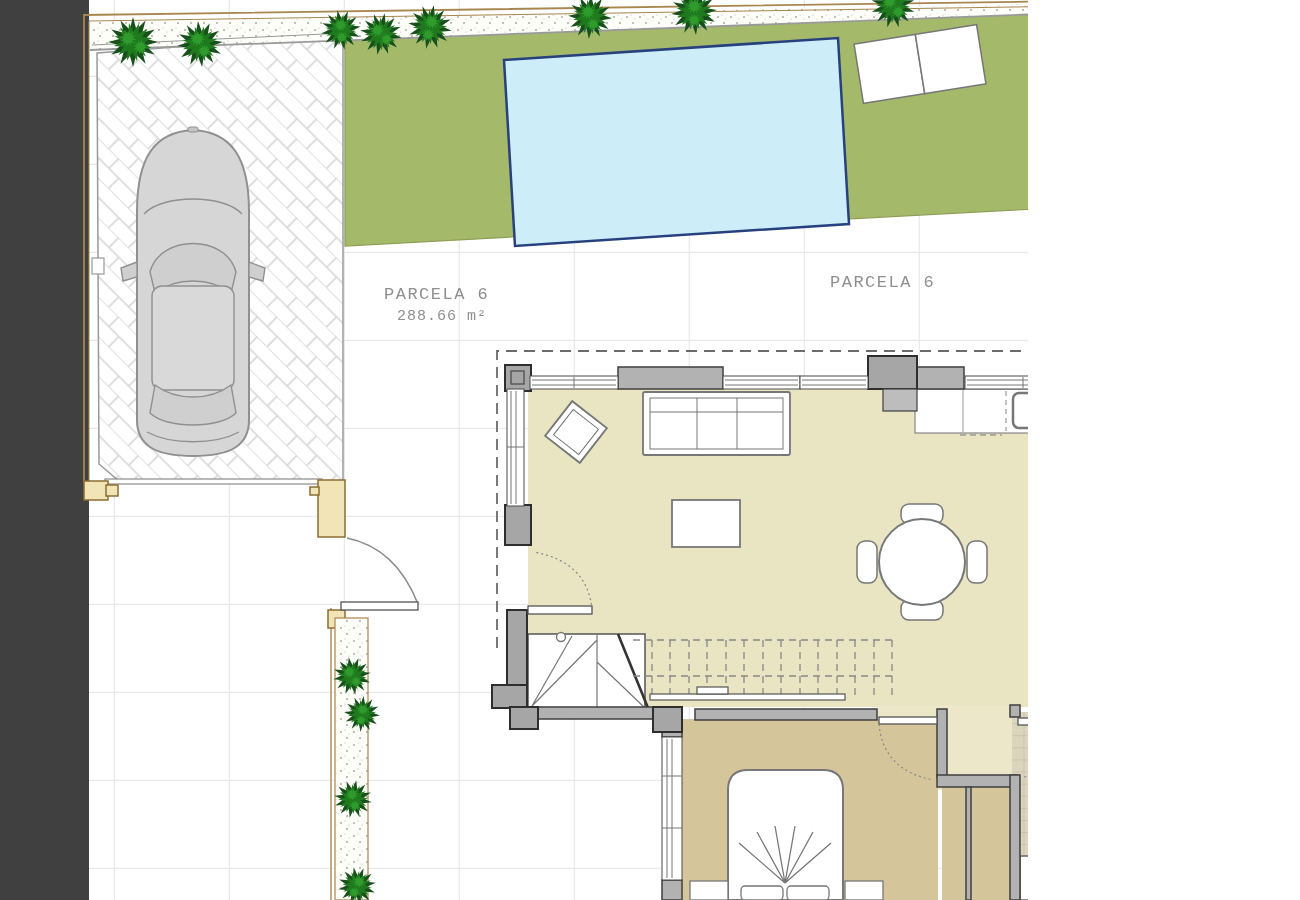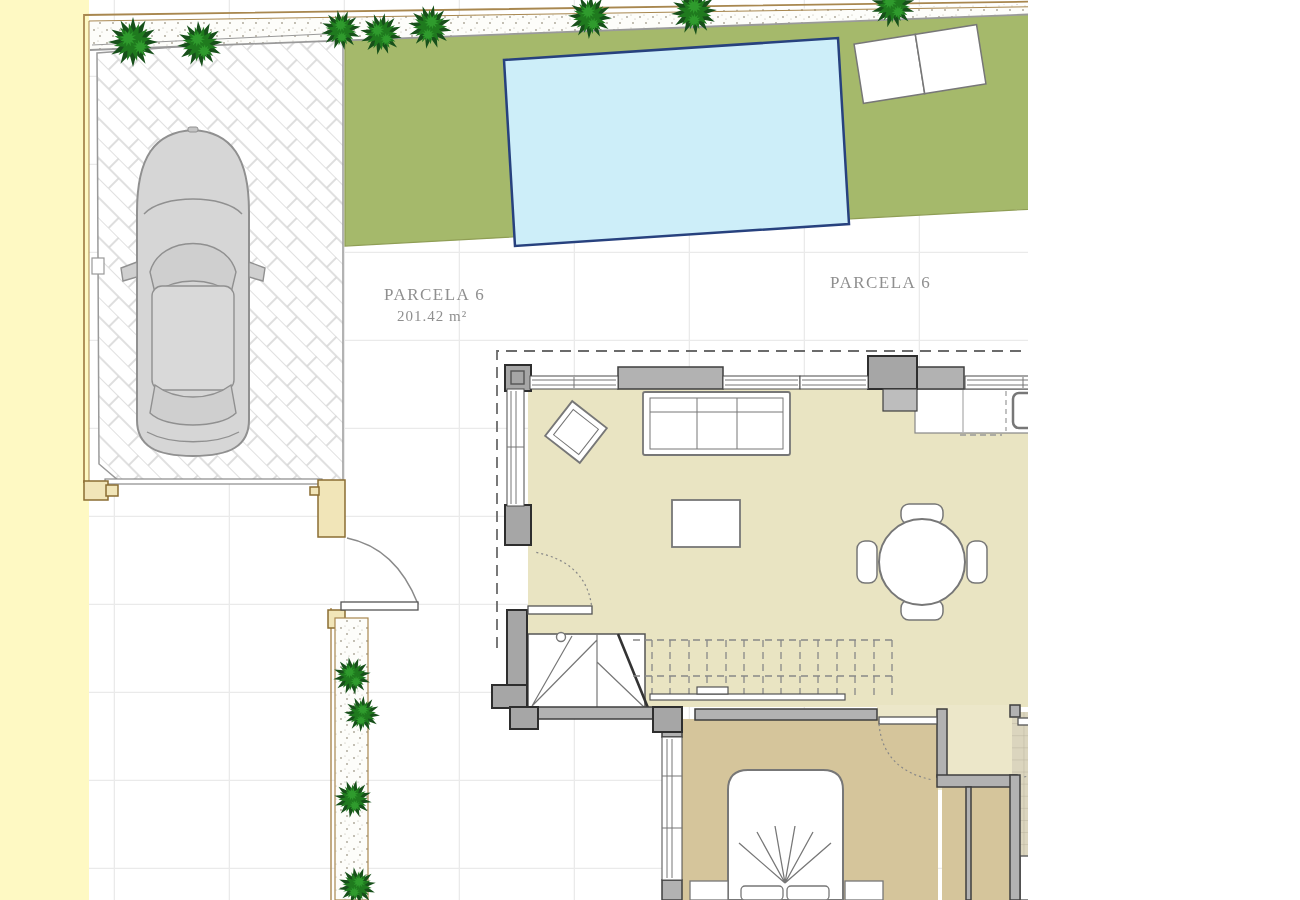--- a/index.html
+++ b/index.html
@@ -1,17 +1,17 @@
 <!DOCTYPE html>
 <html><head>
 <meta charset="utf-8">
 <style>
   html,body{margin:0;padding:0;background:#ffffff;}
-  #stage{position:relative;width:1028px;height:900px;background:#fef9c3;overflow:hidden;
-         font-family:Liberation Serif, serif;}
+  #stage{position:relative;width:1028px;height:900px;background:#404040;overflow:hidden;
+         font-family:Liberation Mono, monospace;}
   #plan-svg{position:absolute;left:0;top:0;}
   .plan-label{position:absolute;color:#8f8f8f;letter-spacing:1.5px;white-space:nowrap;}
   #label-parcela-left{left:384px;top:285px;font-size:17px;}
   #label-parcela-area{left:397px;top:308px;font-size:15px;letter-spacing:1px;}
   #label-parcela-right{left:830px;top:273px;font-size:17px;}
 </style>
 </head>
 <body>
 
 <div id="stage">
@@ -253,16 +253,16 @@
     <use href="#bushSym" transform="translate(694,12) scale(1.15) rotate(55)"></use>
     <use href="#bushSym" transform="translate(893,6) scale(1.1) rotate(15)"></use>
     <use href="#bushSym" transform="translate(352,676) scale(0.95) rotate(20)"></use>
     <use href="#bushSym" transform="translate(362,714) scale(0.9) rotate(65)"></use>
     <use href="#bushSym" transform="translate(353,799) scale(0.95) rotate(40)"></use>
     <use href="#bushSym" transform="translate(357,886) scale(0.95) rotate(80)"></use>
   </g>
 </svg>
 
 <div class="plan-label" id="label-parcela-left">PARCELA 6</div>
-<div class="plan-label" id="label-parcela-area">201.42 m²</div>
+<div class="plan-label" id="label-parcela-area">288.66 m²</div>
 <div class="plan-label" id="label-parcela-right">PARCELA 6</div>
 
 </div>
 
 </body></html>

